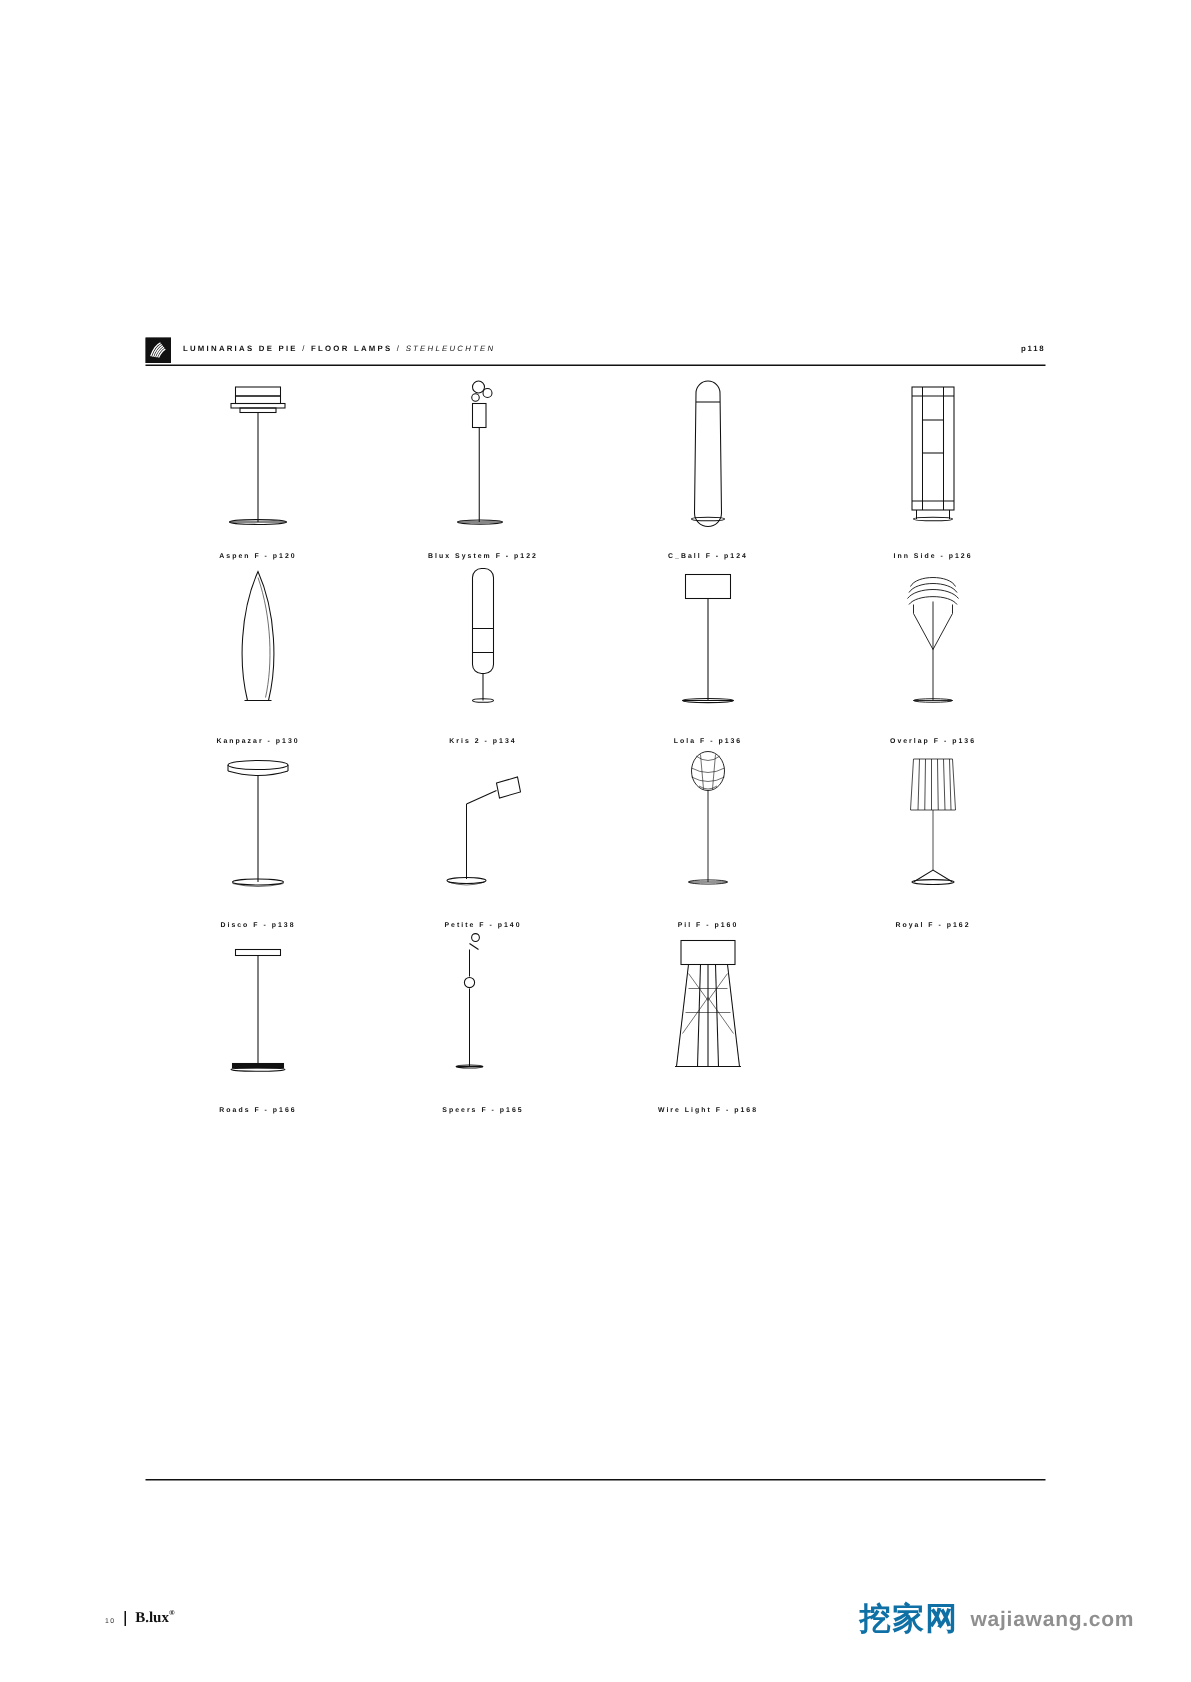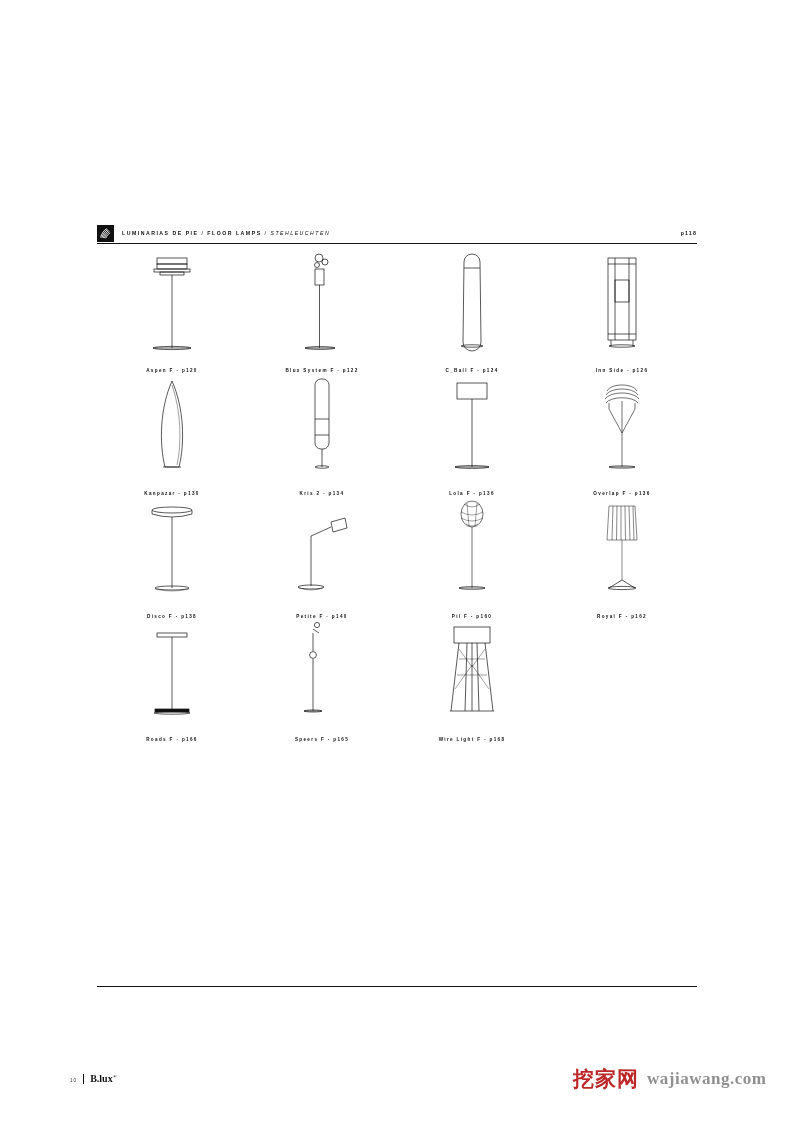--- a/index.html
+++ b/index.html
@@ -143,31 +143,31 @@
   .watermark {
     position: absolute;
     left: 573px;
     top: 1065px;
     display: flex;
     align-items: center;
     opacity: 0.95;
   }
   .wm-cn {
     font-size: 21px;
-    color: #b91c1c;
+    color: #0369a1;
     font-weight: bold;
     font-family: "DejaVu Sans", sans-serif;
     letter-spacing: 1px;
   }
   .wm-en {
-    font-size: 17px;
+    font-size: 14px;
     color: #8a8a8a;
     font-weight: bold;
     margin-left: 8px;
-    font-family: Liberation Serif, serif;
+    font-family: Liberation Sans, sans-serif;
     letter-spacing: 0.5px;
   }
 
   svg { overflow: visible; }
 </style>
 </head>
 <body>
 
 <div class="page">
 

